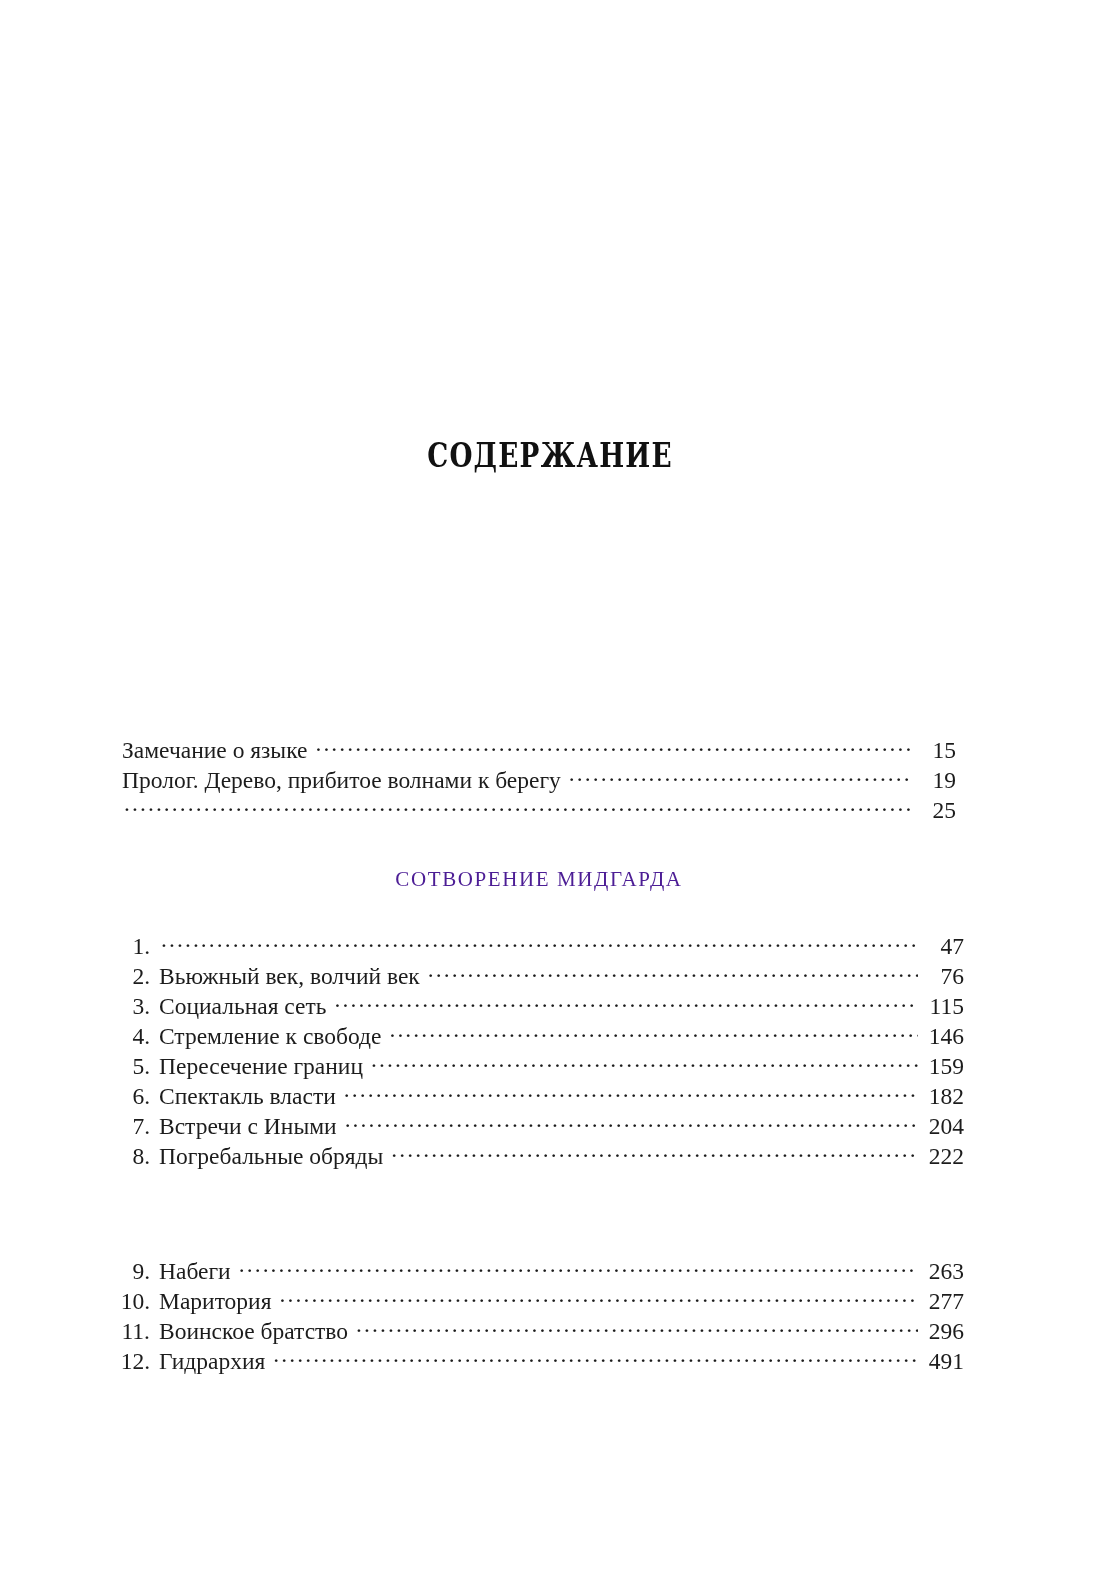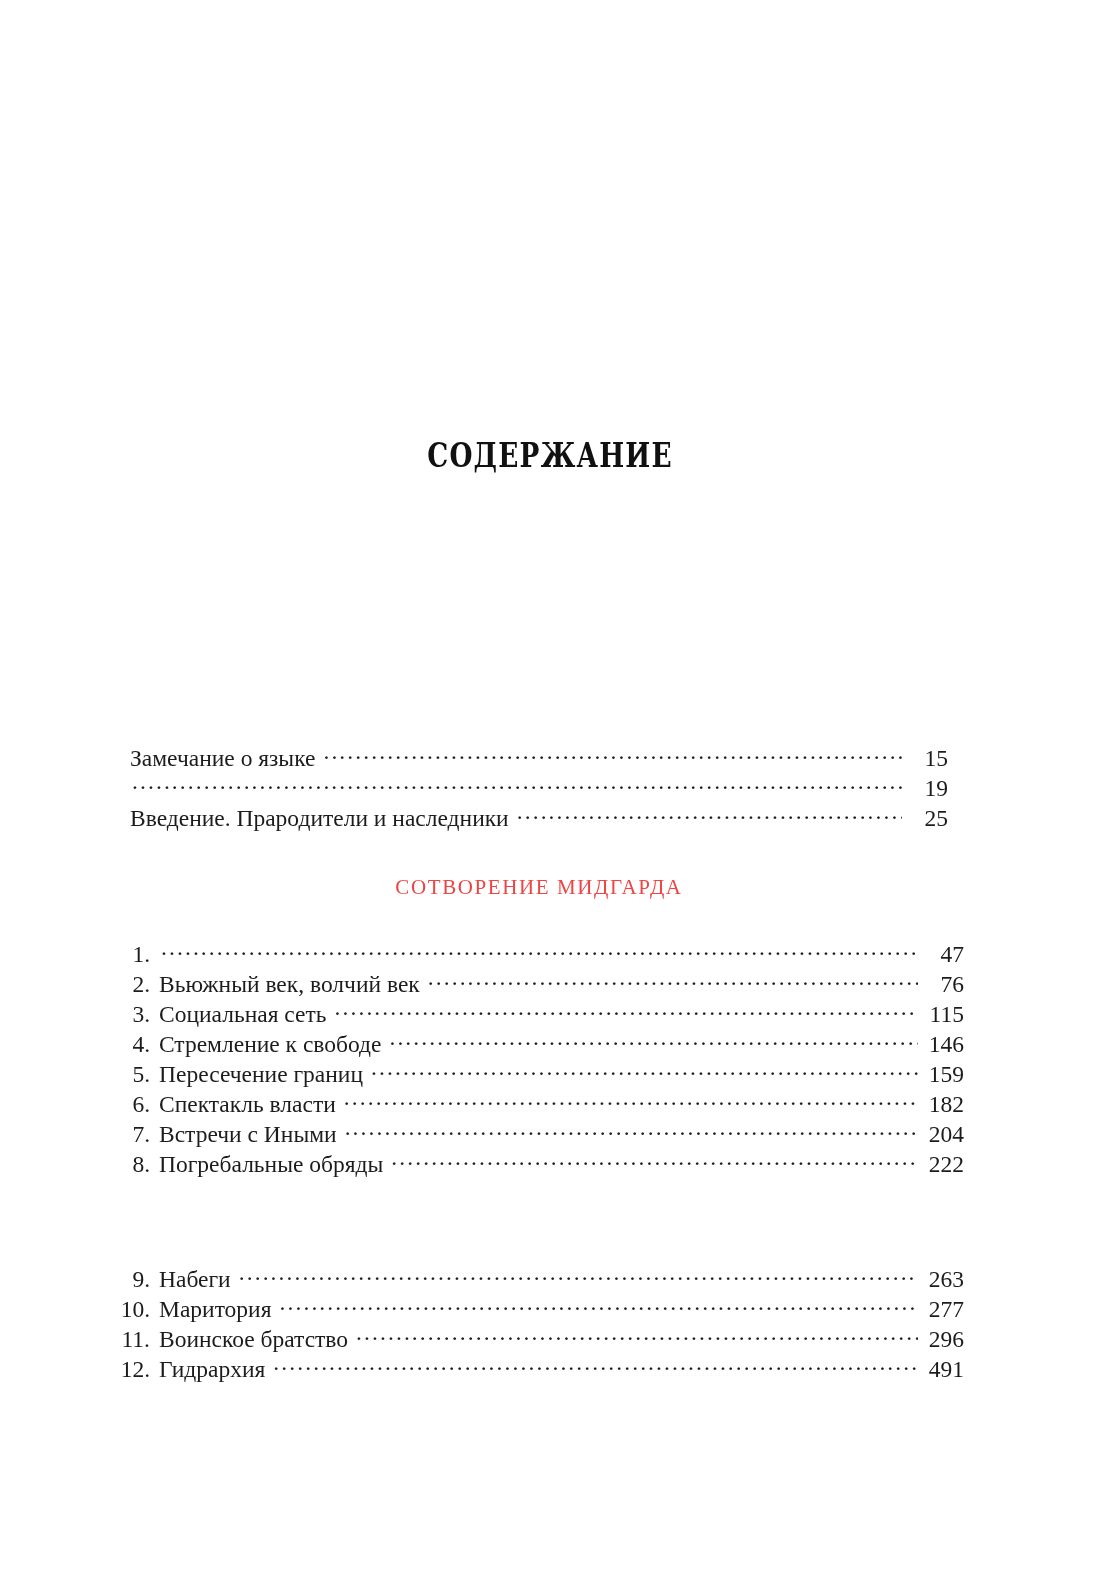--- a/index.html
+++ b/index.html
@@ -39,21 +39,21 @@
 
   
   .toc-body {
     position: absolute;
     top: 726px;
     left: 114px;
     width: 850px;
   }
 
   
-  .toc-group { margin: 16px; }
+  .toc-group { margin: 8px; }
   .toc-group--front { margin-bottom: 0; }
 
   
   .toc-row {
     display: flex;
     align-items: baseline;
     font-size: 23.5px;
     line-height: 30px;
     height: 30px;
     white-space: nowrap;
@@ -99,21 +99,21 @@
 
   
   .toc-row--chapter { }
 
   
   .section-heading {
     text-align: center;
     font-size: 21px;
     line-height: 1;
     letter-spacing: 1.6px;
-    color: #ef4444;
+    color: #4c1d95;
     font-family: "Liberation Serif", "DejaVu Serif", serif;
     white-space: nowrap;
   }
   .gap-before-heading { height: 45px; }
   .gap-after-heading  { height: 40px; }
 </style>
 </head>
 <body>
 
 <div class="page">
@@ -122,25 +122,25 @@
 
   <div class="toc-body">
 
     <div class="toc-group toc-group--front" id="front-matter-group">
         <div class="toc-row toc-row--front">
           <span class="label">Замечание о языке</span>
           <span class="leader"></span>
           <span class="pageno">15</span>
         </div>
         <div class="toc-row toc-row--front">
+          <span class="label">Пролог.  Дерево, прибитое волнами к берегу</span>
           <span class="leader"></span>
           <span class="pageno">19</span>
         </div>
         <div class="toc-row toc-row--front">
-          <span class="label">Введение.  Прародители и наследники</span>
           <span class="leader"></span>
           <span class="pageno">25</span>
         </div>
       </div>
 
     <div id="sections-container">
         <div class="gap-before-heading"></div>
         <div class="section-heading">СОТВОРЕНИЕ МИДГАРДА</div>
         <div class="gap-after-heading"></div>
         <div class="toc-row toc-row--chapter">

